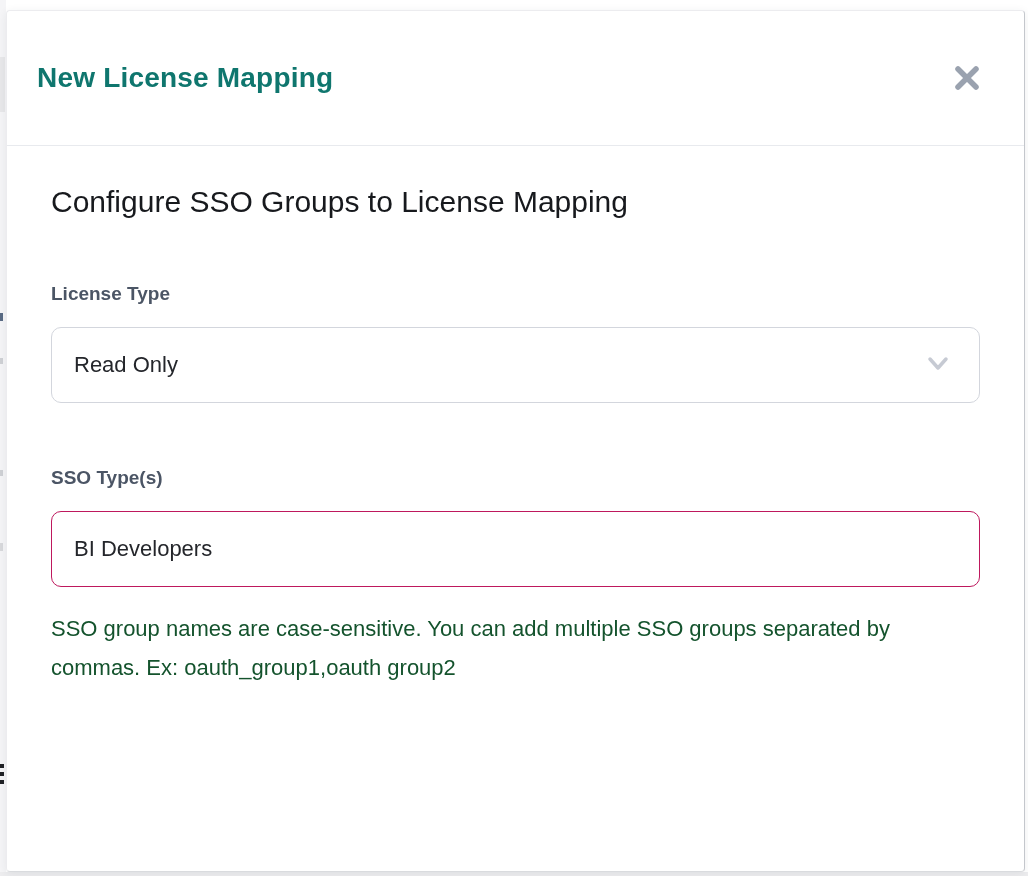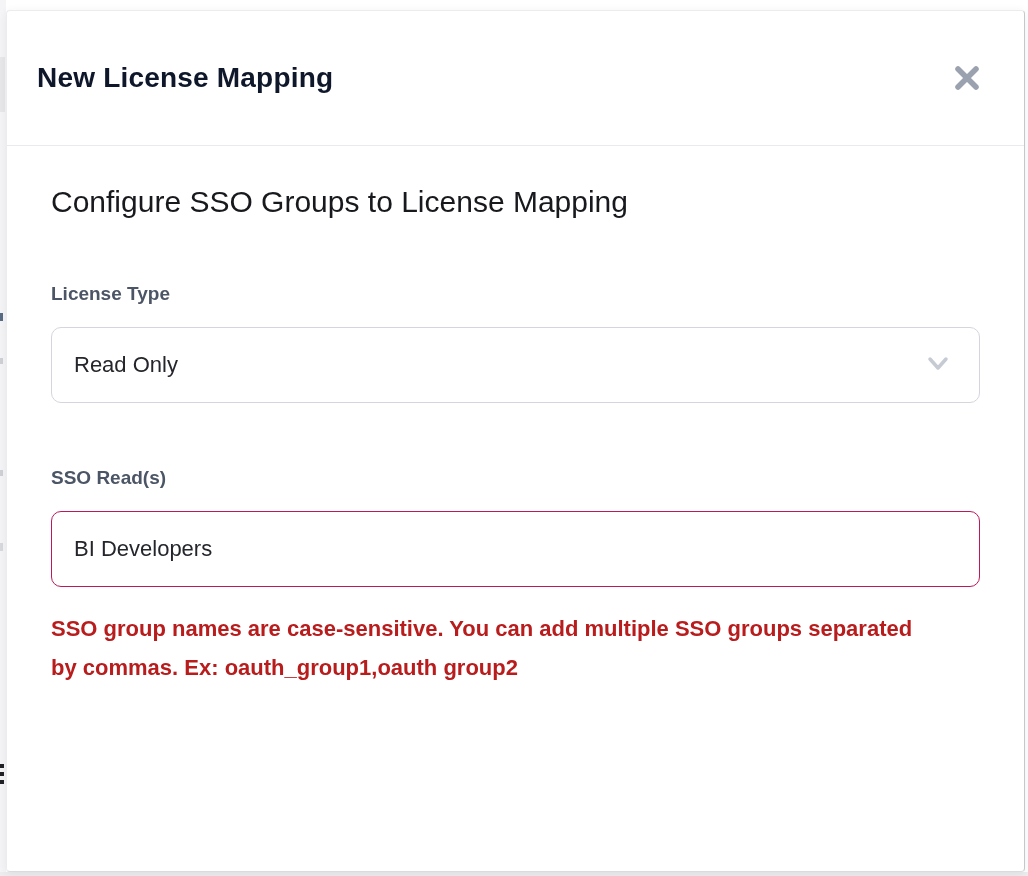--- a/index.html
+++ b/index.html
@@ -64,21 +64,21 @@
     display: flex;
     align-items: center;
     justify-content: space-between;
     padding: 0 38px 0 30px;
     border-bottom: 1px solid #e8eaee;
   }
   .modal-title {
     margin: 0;
     font-size: 28px;
     font-weight: 700;
-    color: #0f172a;
+    color: #0f766e;
     letter-spacing: 0.2px;
   }
   .close-btn {
     background: none;
     border: none;
     padding: 4px;
     cursor: pointer;
     line-height: 0;
   }
 
@@ -135,22 +135,21 @@
     font-size: 22px;
     color: #24262b;
     outline: none;
   }
 
   .help-text {
     margin: 22px 0 0;
     max-width: 880px;
     font-size: 22px;
     line-height: 39px;
-    color: #b91c1c;
-    font-weight: bold;
+    color: #14532d;
   }
 </style>
 </head>
 <body>
 
 <div class="page-sliver">
   <div class="frag frag-button"></div>
   <div class="frag frag-speck-1"></div>
   <div class="frag frag-speck-2"></div>
   <div class="frag frag-speck-3"></div>
@@ -184,19 +183,19 @@
     <label class="field-label label-license">License Type</label>
     <div class="select-box" role="button">
       <span class="select-value">Read Only</span>
       <span>
         <svg width="30" height="24" viewBox="0 0 30 24">
           <polyline points="7,8 15,17 23,8" fill="none" stroke="#c6cad3" stroke-width="3.5" stroke-linecap="round" stroke-linejoin="round"></polyline>
         </svg>
       </span>
     </div>
 
-    <label class="field-label label-sso">SSO Read(s)</label>
+    <label class="field-label label-sso">SSO Type(s)</label>
     <input class="text-input" type="text" value="BI Developers" style="">
 
     <p class="help-text">SSO group names are case-sensitive. You can add multiple SSO groups separated by commas. Ex: oauth_group1,oauth group2</p>
 
   </div>
 </div>
 
 </body></html>

